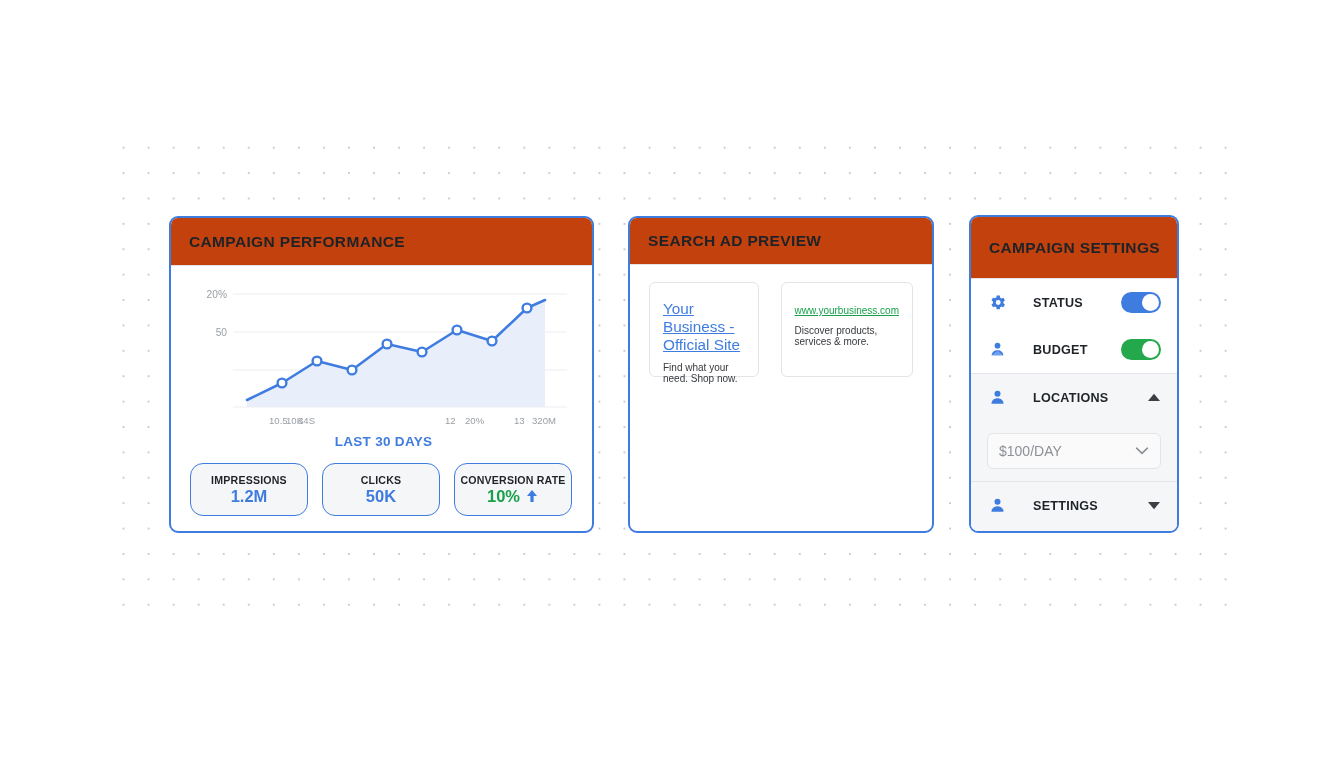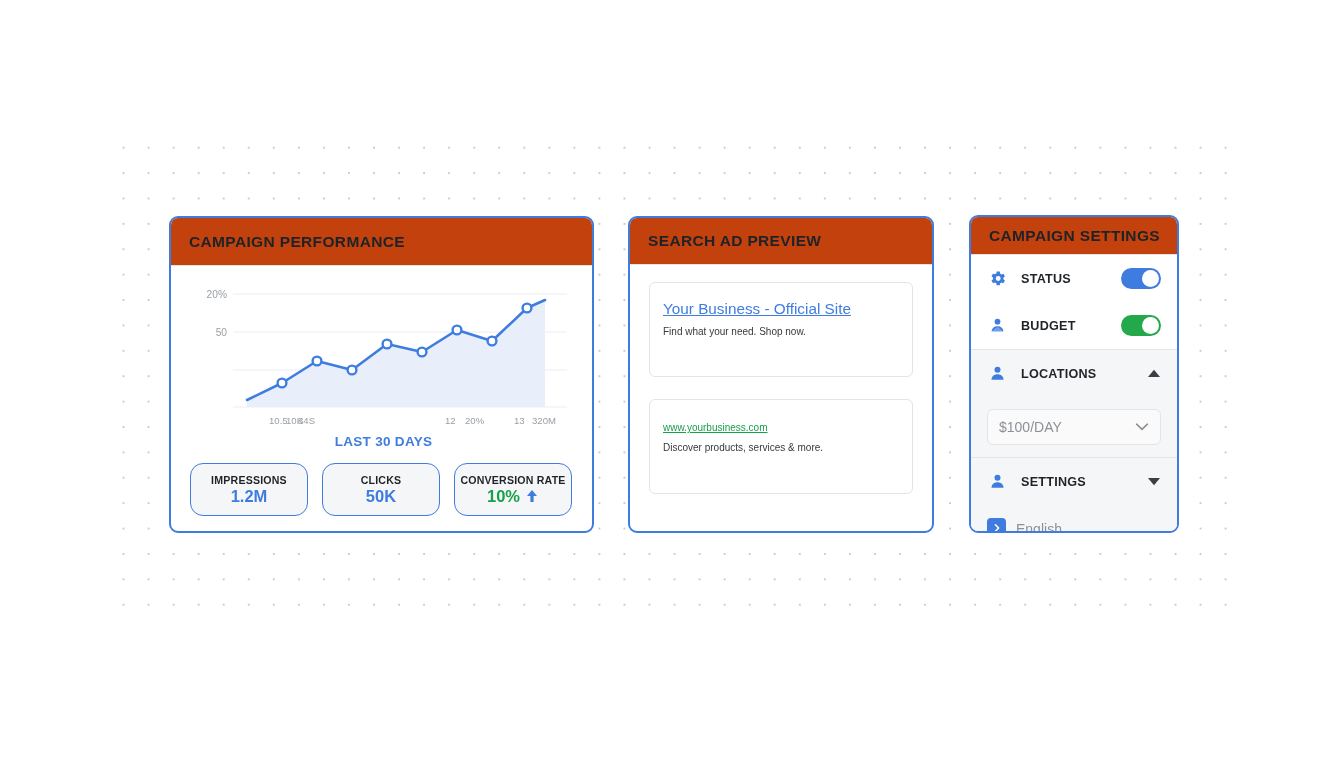--- a/index.html
+++ b/index.html
@@ -84,21 +84,21 @@
   .metric-value {
     font-size: 16.5px; font-weight: bold; color: #3f7ce0;
     display: flex; align-items: center; gap: 5px;
   }
   .metric-value.green { color: #18a04a; }
   .trend-arrow { color: #3f7ce0; display:flex; }
 
   
   #panel-preview { left: 628px; top: 216px; width: 306px; height: 317px; }
   #panel-preview .panel-head { height: 47px; padding-left: 18px; }
-  .preview-body { padding: 17px 19px; display: flex; flex-direction: column; gap: 22px; }
+  .preview-body { padding: 17px 19px; display: flex; flex-direction: row; gap: 22px; }
   .ad-card {
     border: 1px solid #e2e4e7;
     border-radius: 6px;
     background: #ffffff;
     padding: 17px 13px 17px 13px;
     height: 95px;
   }
   .ad-title {
     font-size: 15.3px;
     color: #3f7ce0;
@@ -111,28 +111,28 @@
     font-size: 10px;
     color: #18a04a;
     text-decoration: underline;
     margin-bottom: 9px;
     display: inline-block;
   }
   .ad-desc { font-size: 10px; color: #36393d; }
 
   
   #panel-settings { left: 969px; top: 215px; width: 210px; height: 318px; }
-  #panel-settings .panel-head { height: 38px; padding-left: 18px; }
+  #panel-settings .panel-head { height: 62px; padding-left: 18px; }
   .settings-body { display: flex; flex-direction: column; }
 
   .set-row {
     display: flex; align-items: center;
     padding: 0 16px;
     height: 47px;
-    gap: 14px;
+    gap: 26px;
   }
   .set-row.shaded { background: #f5f6f7; }
   .sec-divider { height: 1px; background: #e2e4e7; }
   .set-label {
     font-size: 12.6px; font-weight: bold; color: #1f2328;
     letter-spacing: .25px; flex: 1;
   }
   .ic { width: 20px; height: 20px; display:flex; align-items:center; justify-content:center; flex: 0 0 20px; }
 
   .toggle {

